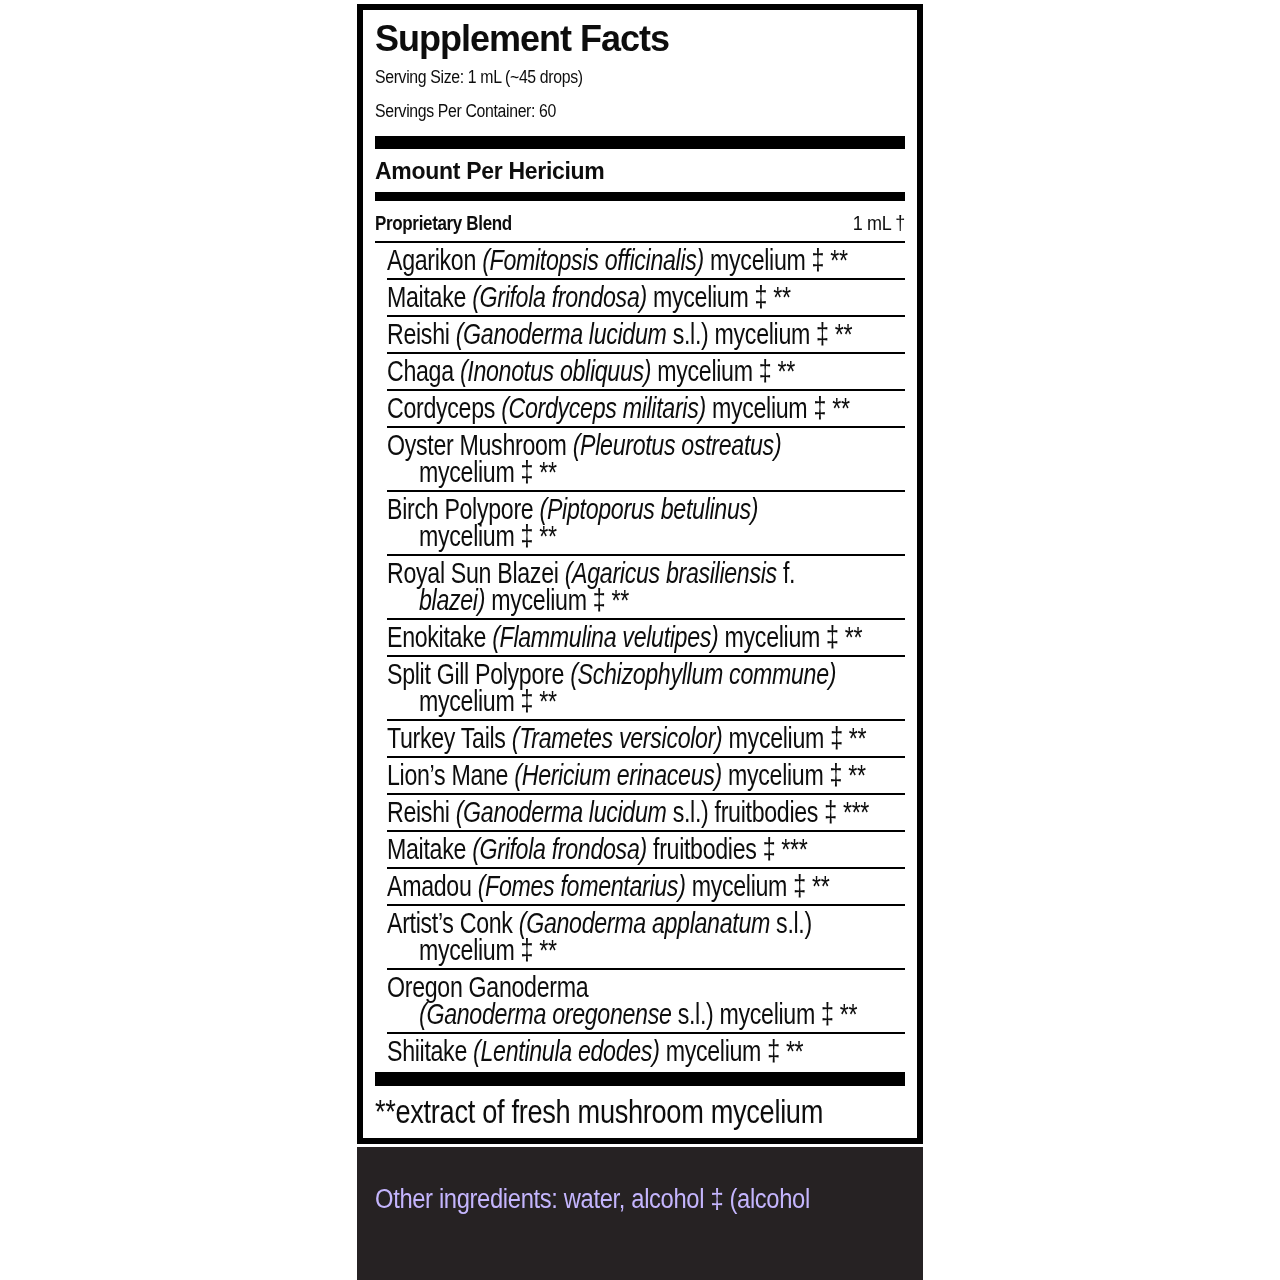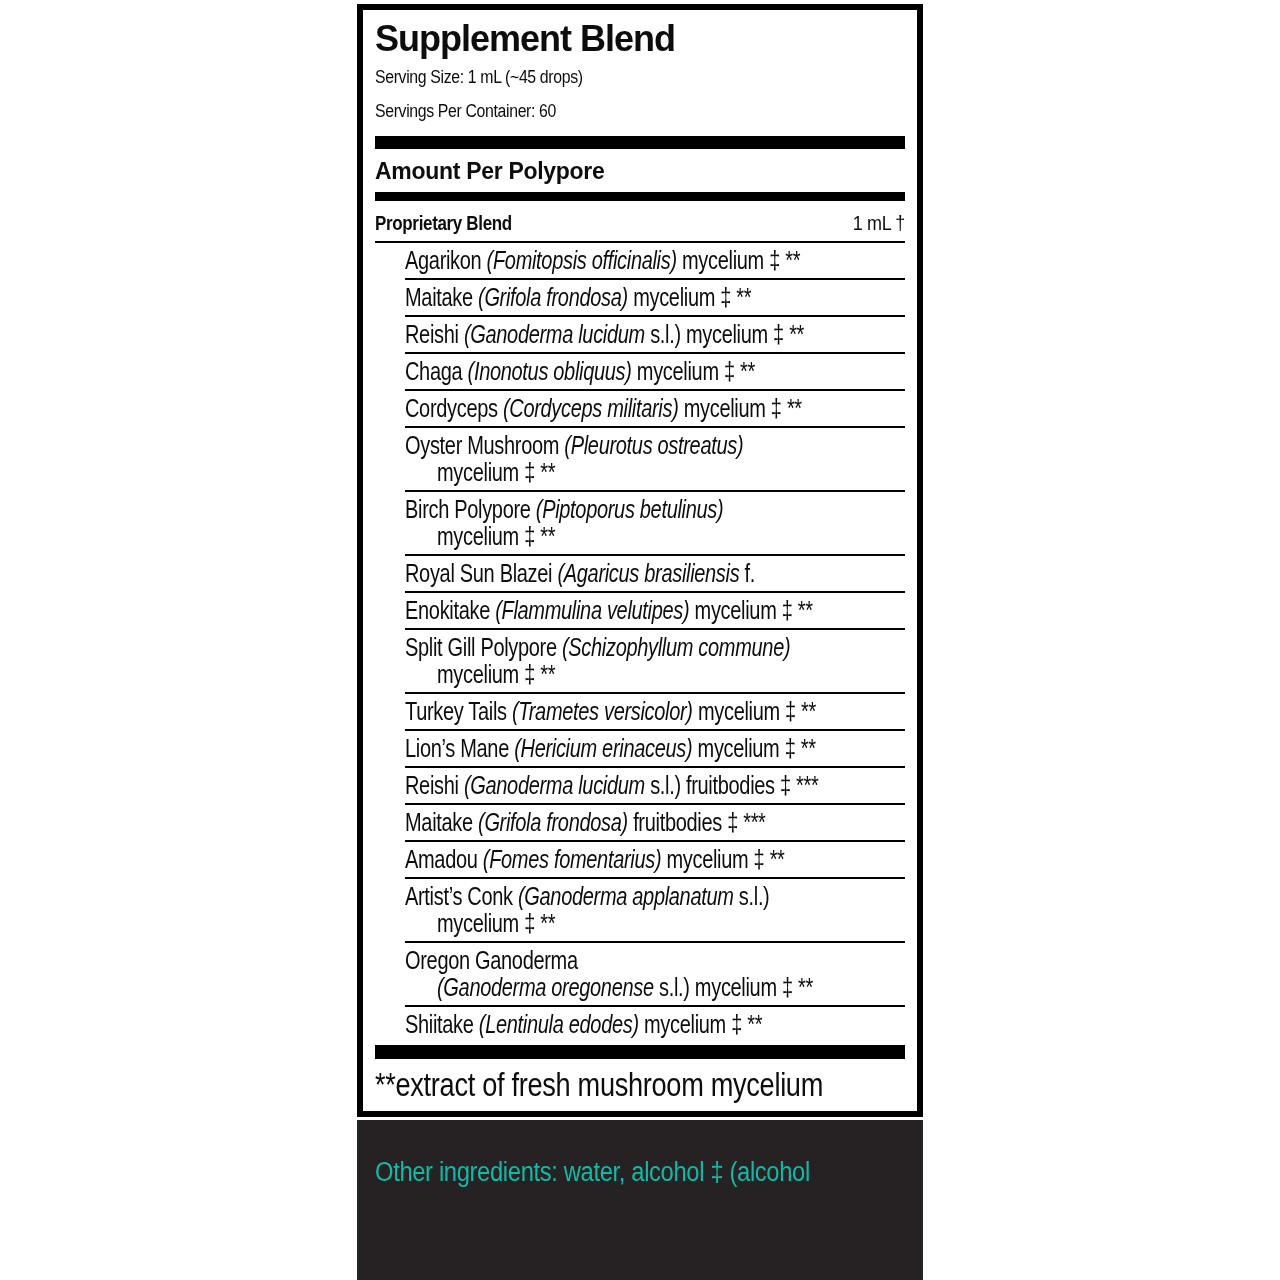--- a/index.html
+++ b/index.html
@@ -48,24 +48,24 @@
   }
   .blend-row {
     display: flex; justify-content: space-between; align-items: baseline;
     font-size: 20px; line-height: 28px;
     border-bottom: 2px solid #000;
     padding: 1px 0 4px 0;
   }
   .blend-name { font-weight: 700; letter-spacing: -0.4px; }
   .blend-amt  { font-weight: 400; }
   .ing {
-    margin-left: 30px;
+    margin-left: 12px;
     border-bottom: 2px solid #000;
     padding: 4px 0 4px 0;
-    font-size: 25px;
+    font-size: 29px;
   }
   .ing:last-child { border-bottom: none; }
   .ing-line { line-height: 27px; }
   .ing-line.line2 { padding-left: 32px; }
   .it { font-style: italic; }
   .cond {
     display: inline-block;
     white-space: nowrap;
     transform-origin: 0 50%;
     letter-spacing: -0.4px;
@@ -74,45 +74,45 @@
   .cx85 { transform: scaleX(0.85); }
   .cx88 { transform: scaleX(0.88); }
   .cxr90 { transform: scaleX(0.90); transform-origin: 100% 50%; }
   .foot {
     font-size: 34px; line-height: 33px;
     letter-spacing: -0.5px;
   }
   .darkbox {
     margin-top: 3px;
     background: #262223;
-    color: #14b8a6;
+    color: #c4b5fd;
     flex: 1;
     box-sizing: border-box;
     padding: 32px 18px 0 18px;
   }
   .dark-line { font-size: 27px; line-height: 40px; letter-spacing: -0.3px; }
 </style>
 </head>
 <body>
 
 <div class="sheet">
   <div class="column">
 
     <div class="panel">
-      <div class="title">Supplement Blend</div>
+      <div class="title">Supplement Facts</div>
       <div class="meta">
         <span class="cond cx88">Serving Size: 1 mL (~45 drops)</span>
       </div>
       <div class="meta">
         <span class="cond cx88">Servings Per Container: 60</span>
       </div>
 
       <div class="bar bar-thick"></div>
 
-      <div class="aps">Amount Per Polypore</div>
+      <div class="aps">Amount Per Hericium</div>
 
       <div class="bar bar-med"></div>
 
       <div class="blend-row">
         <span class="blend-name cond cx85">Proprietary Blend</span>
         <span class="blend-amt cond cxr90">1 mL †</span>
       </div>
 
       <div>
           <div class="ing">
@@ -133,20 +133,21 @@
           <div class="ing">
             <div class="ing-line"><span class="cond cx80"><span>Oyster Mushroom </span><span class="it">(Pleurotus ostreatus)</span></span></div>
             <div class="ing-line line2"><span class="cond cx80"><span>mycelium ‡ **</span></span></div>
           </div>
           <div class="ing">
             <div class="ing-line"><span class="cond cx80"><span>Birch Polypore </span><span class="it">(Piptoporus betulinus)</span></span></div>
             <div class="ing-line line2"><span class="cond cx80"><span>mycelium ‡ **</span></span></div>
           </div>
           <div class="ing">
             <div class="ing-line"><span class="cond cx80"><span>Royal Sun Blazei </span><span class="it">(Agaricus brasiliensis</span><span> f.</span></span></div>
+            <div class="ing-line line2"><span class="cond cx80"><span class="it">blazei)</span><span> mycelium ‡ **</span></span></div>
           </div>
           <div class="ing">
             <div class="ing-line"><span class="cond cx80"><span>Enokitake </span><span class="it">(Flammulina velutipes)</span><span> mycelium ‡ **</span></span></div>
           </div>
           <div class="ing">
             <div class="ing-line"><span class="cond cx80"><span>Split Gill Polypore </span><span class="it">(Schizophyllum commune)</span></span></div>
             <div class="ing-line line2"><span class="cond cx80"><span>mycelium ‡ **</span></span></div>
           </div>
           <div class="ing">
             <div class="ing-line"><span class="cond cx80"><span>Turkey Tails </span><span class="it">(Trametes versicolor)</span><span> mycelium ‡ **</span></span></div>

